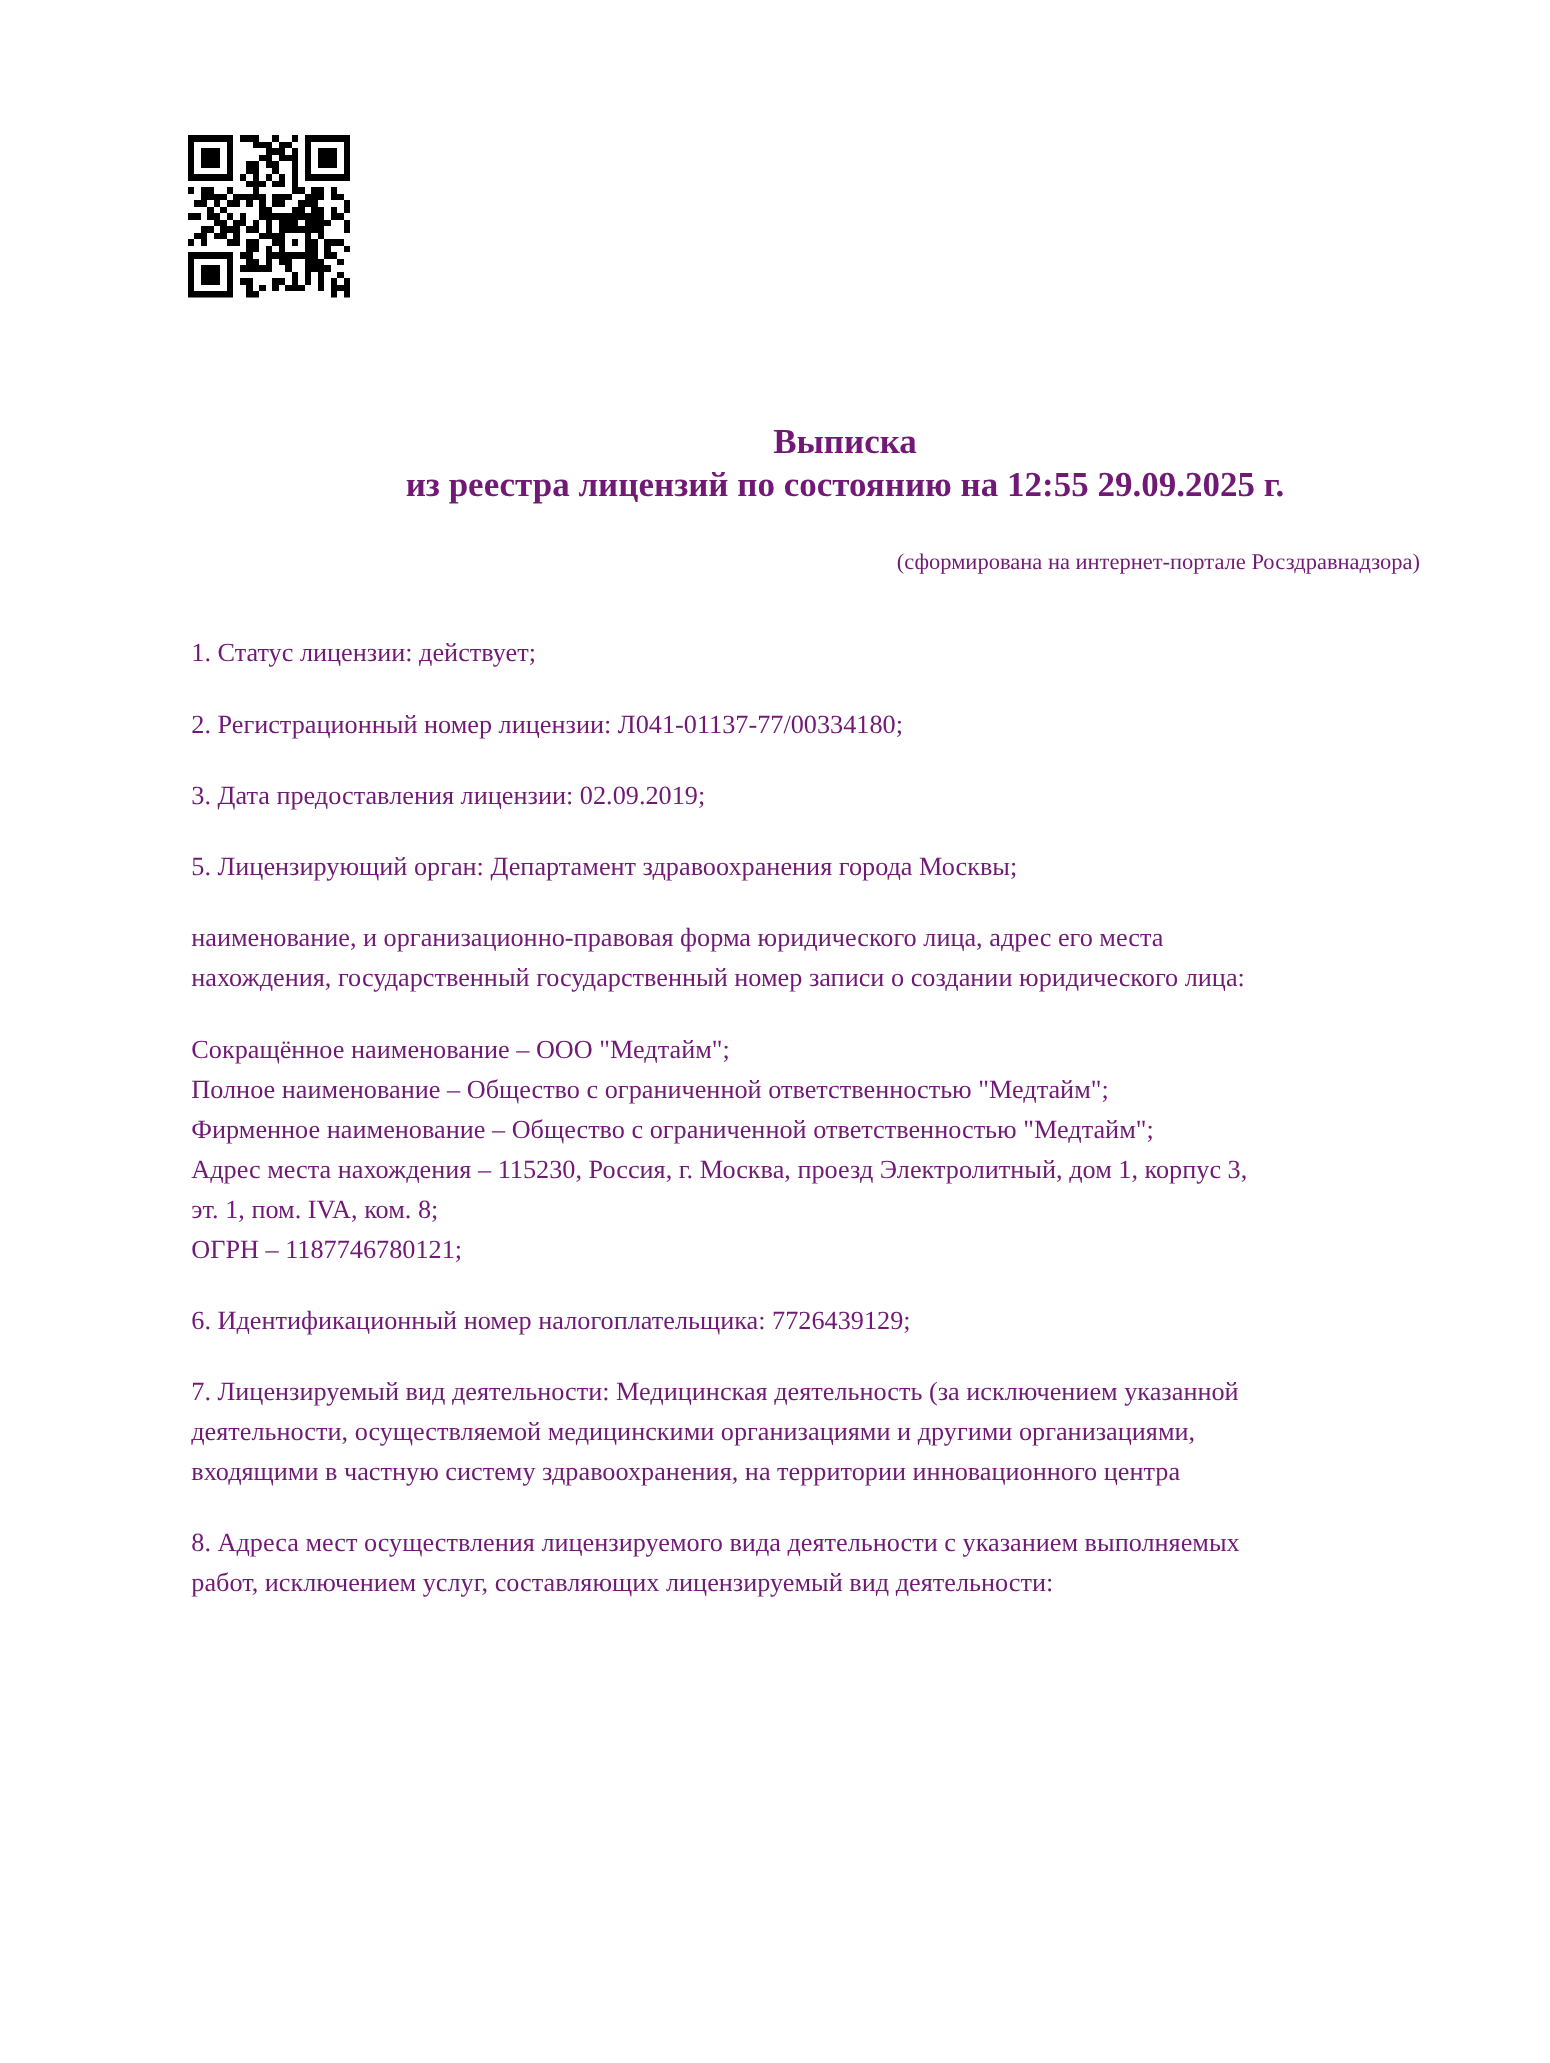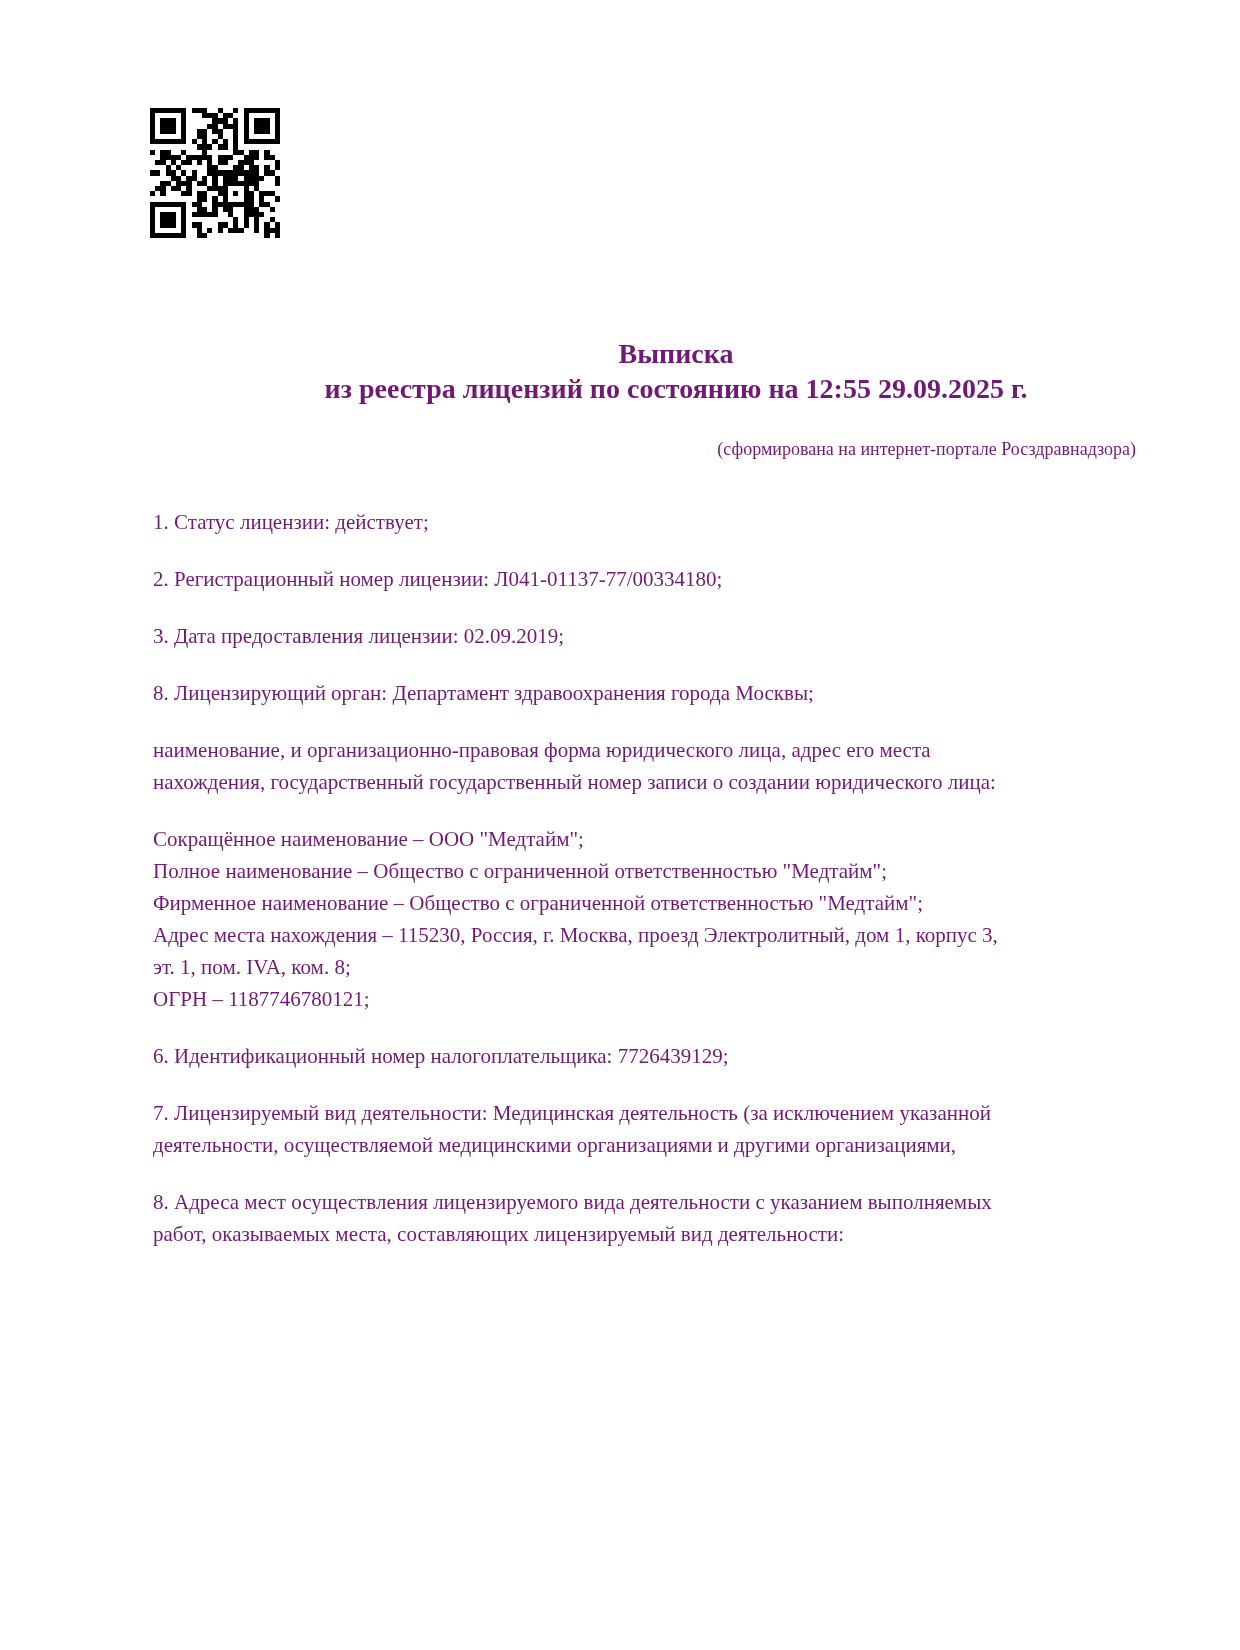--- a/index.html
+++ b/index.html
@@ -399,40 +399,41 @@
       <div class="para">
         <div class="line">1. Статус лицензии: действует;</div>
       </div>
       <div class="para">
         <div class="line">2. Регистрационный номер лицензии: Л041-01137-77/00334180;</div>
       </div>
       <div class="para">
         <div class="line">3. Дата предоставления лицензии: 02.09.2019;</div>
       </div>
       <div class="para">
-        <div class="line">8. Лицензирующий орган: Департамент здравоохранения города Москвы;</div>
+        <div class="line">5. Лицензирующий орган: Департамент здравоохранения города Москвы;</div>
       </div>
       <div class="para">
         <div class="line">наименование, и организационно-правовая форма юридического лица, адрес его места</div>
         <div class="line">нахождения, государственный государственный номер записи о создании юридического лица:</div>
       </div>
       <div class="para">
         <div class="line">Сокращённое наименование – ООО "Медтайм";</div>
         <div class="line">Полное наименование – Общество с ограниченной ответственностью "Медтайм";</div>
         <div class="line">Фирменное наименование – Общество с ограниченной ответственностью "Медтайм";</div>
         <div class="line">Адрес места нахождения – 115230, Россия, г. Москва, проезд Электролитный, дом 1, корпус 3,</div>
         <div class="line">эт. 1, пом. IVA, ком. 8;</div>
         <div class="line">ОГРН – 1187746780121;</div>
       </div>
       <div class="para">
         <div class="line">6. Идентификационный номер налогоплательщика: 7726439129;</div>
       </div>
       <div class="para">
         <div class="line">7. Лицензируемый вид деятельности: Медицинская деятельность (за исключением указанной</div>
         <div class="line">деятельности, осуществляемой медицинскими организациями и другими организациями,</div>
+        <div class="line">входящими в частную систему здравоохранения, на территории инновационного центра</div>
       </div>
       <div class="para">
         <div class="line">8. Адреса мест осуществления лицензируемого вида деятельности с указанием выполняемых</div>
-        <div class="line">работ, оказываемых места, составляющих лицензируемый вид деятельности:</div>
+        <div class="line">работ, исключением услуг, составляющих лицензируемый вид деятельности:</div>
       </div>
     </div>
 
 </div>
 
 </body></html>

